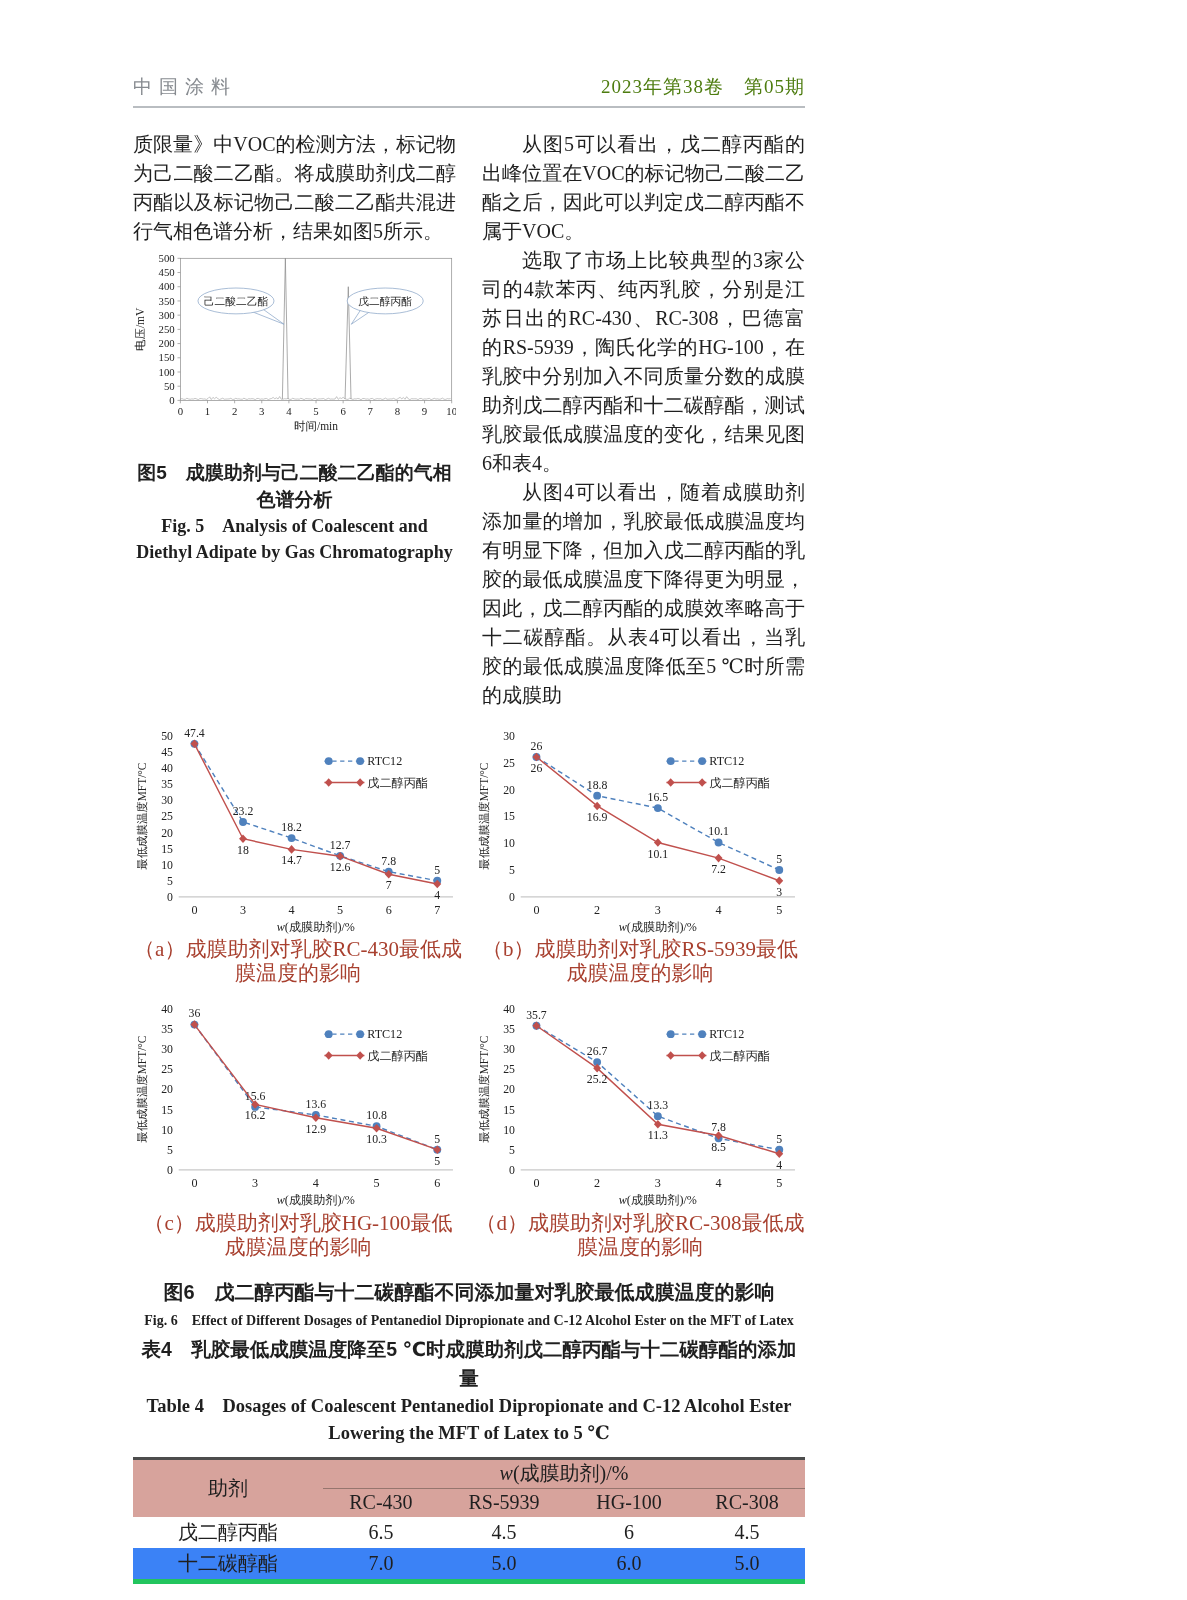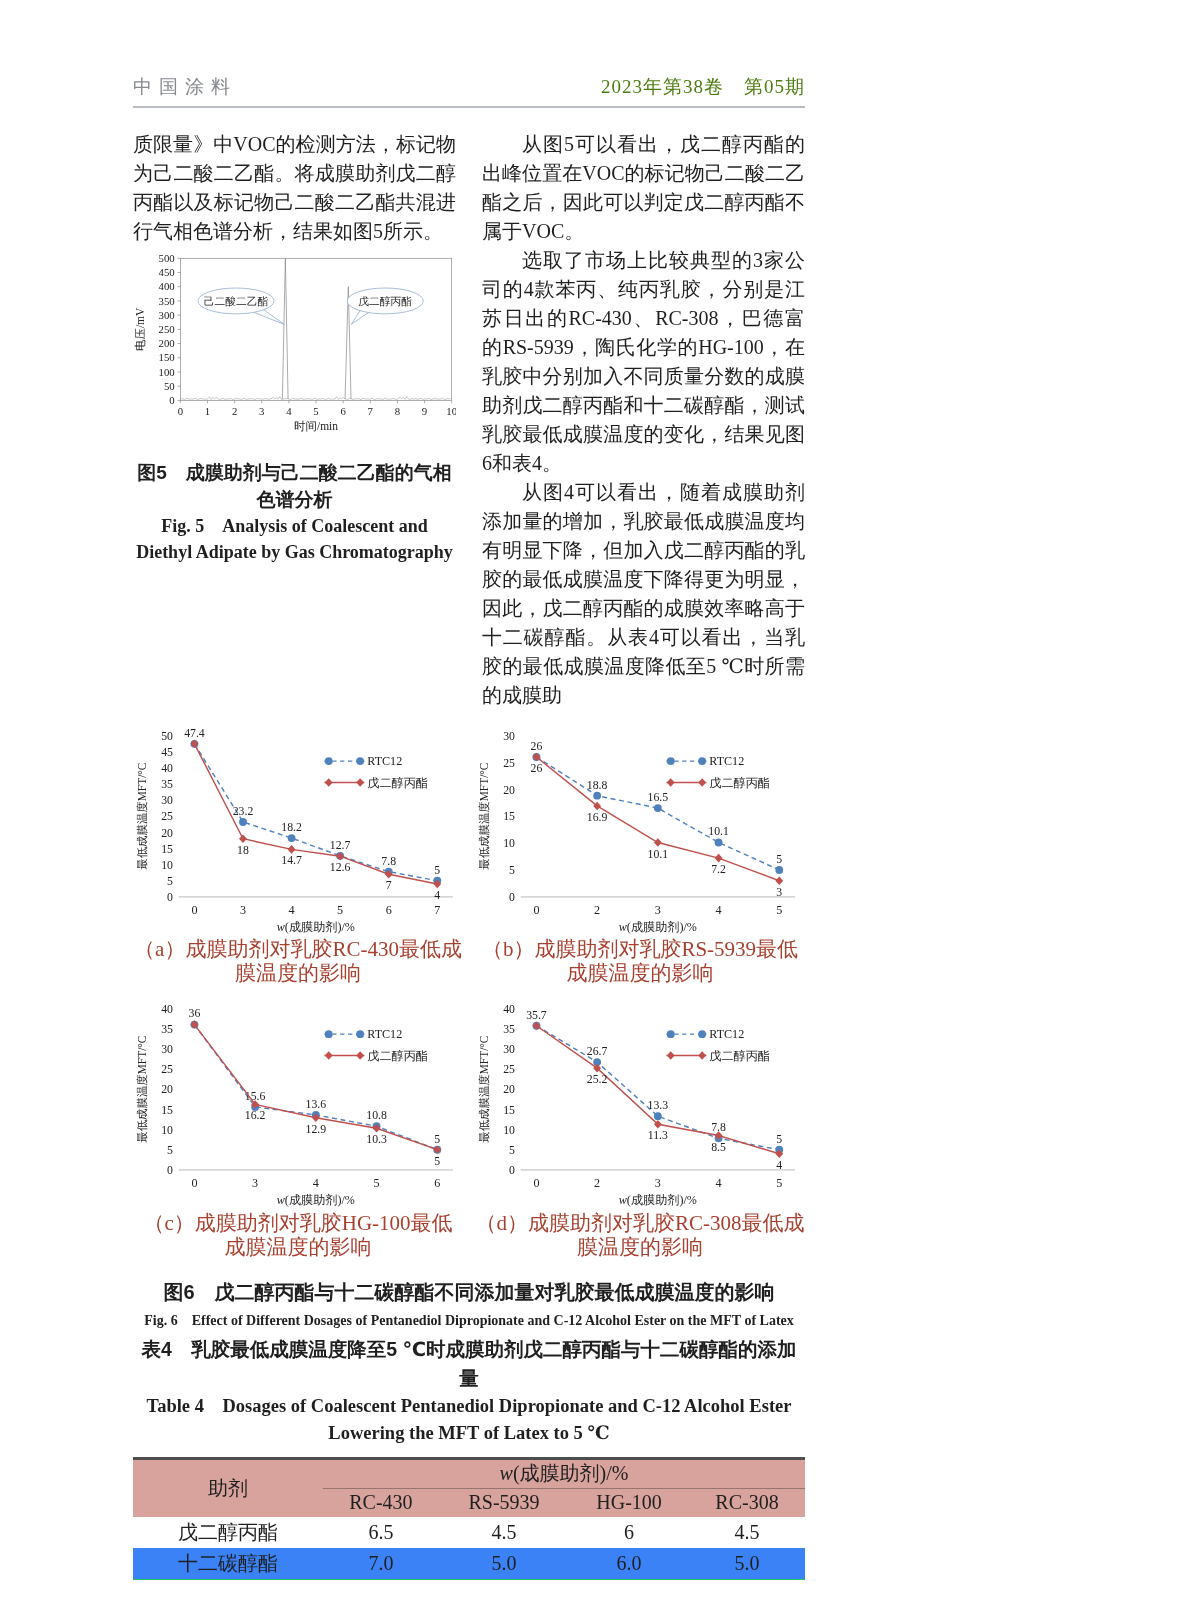--- a/index.html
+++ b/index.html
@@ -28,21 +28,21 @@
   .cell svg{display:block;width:100%;height:auto;}
   .chartcap{text-align:center;font-size:21px;color:#a8402f;line-height:24px;margin-top:2px;}
   .fig6cap{text-align:center;margin-top:18px;}
   .fig6cap .cn{font-family:"Liberation Sans","DejaVu Sans",sans-serif;font-weight:700;font-size:20px;line-height:30px;}
   .fig6cap .en{font-weight:700;font-size:14px;line-height:28px;}
   
   .tblcap{text-align:center;}
   .tblcap .cn{font-family:"Liberation Sans","DejaVu Sans",sans-serif;font-weight:700;font-size:19.5px;line-height:29px;}
   .tblcap .en{font-weight:700;font-size:18.5px;line-height:27px;}
   table.t4{width:100%;border-collapse:collapse;margin-top:10px;font-size:20px;
-           border-top:3px solid #4d4d4d;border-bottom:1px solid #22c55e;}
+           border-top:3px solid #4d4d4d;border-bottom:5px solid #22c55e;}
   table.t4 th,table.t4 td{font-weight:400;text-align:center;padding:0;}
   table.t4 .hrow th{background:#d7a39c;height:28px;}
   th.corner{width:190px;}
   th.grouph{border-bottom:1px solid #96756e;}
   table.t4 tbody td{height:31px;}
   tr.alt td{background:#3b82f6;}
 </style>
 </head>
 <body>
 

